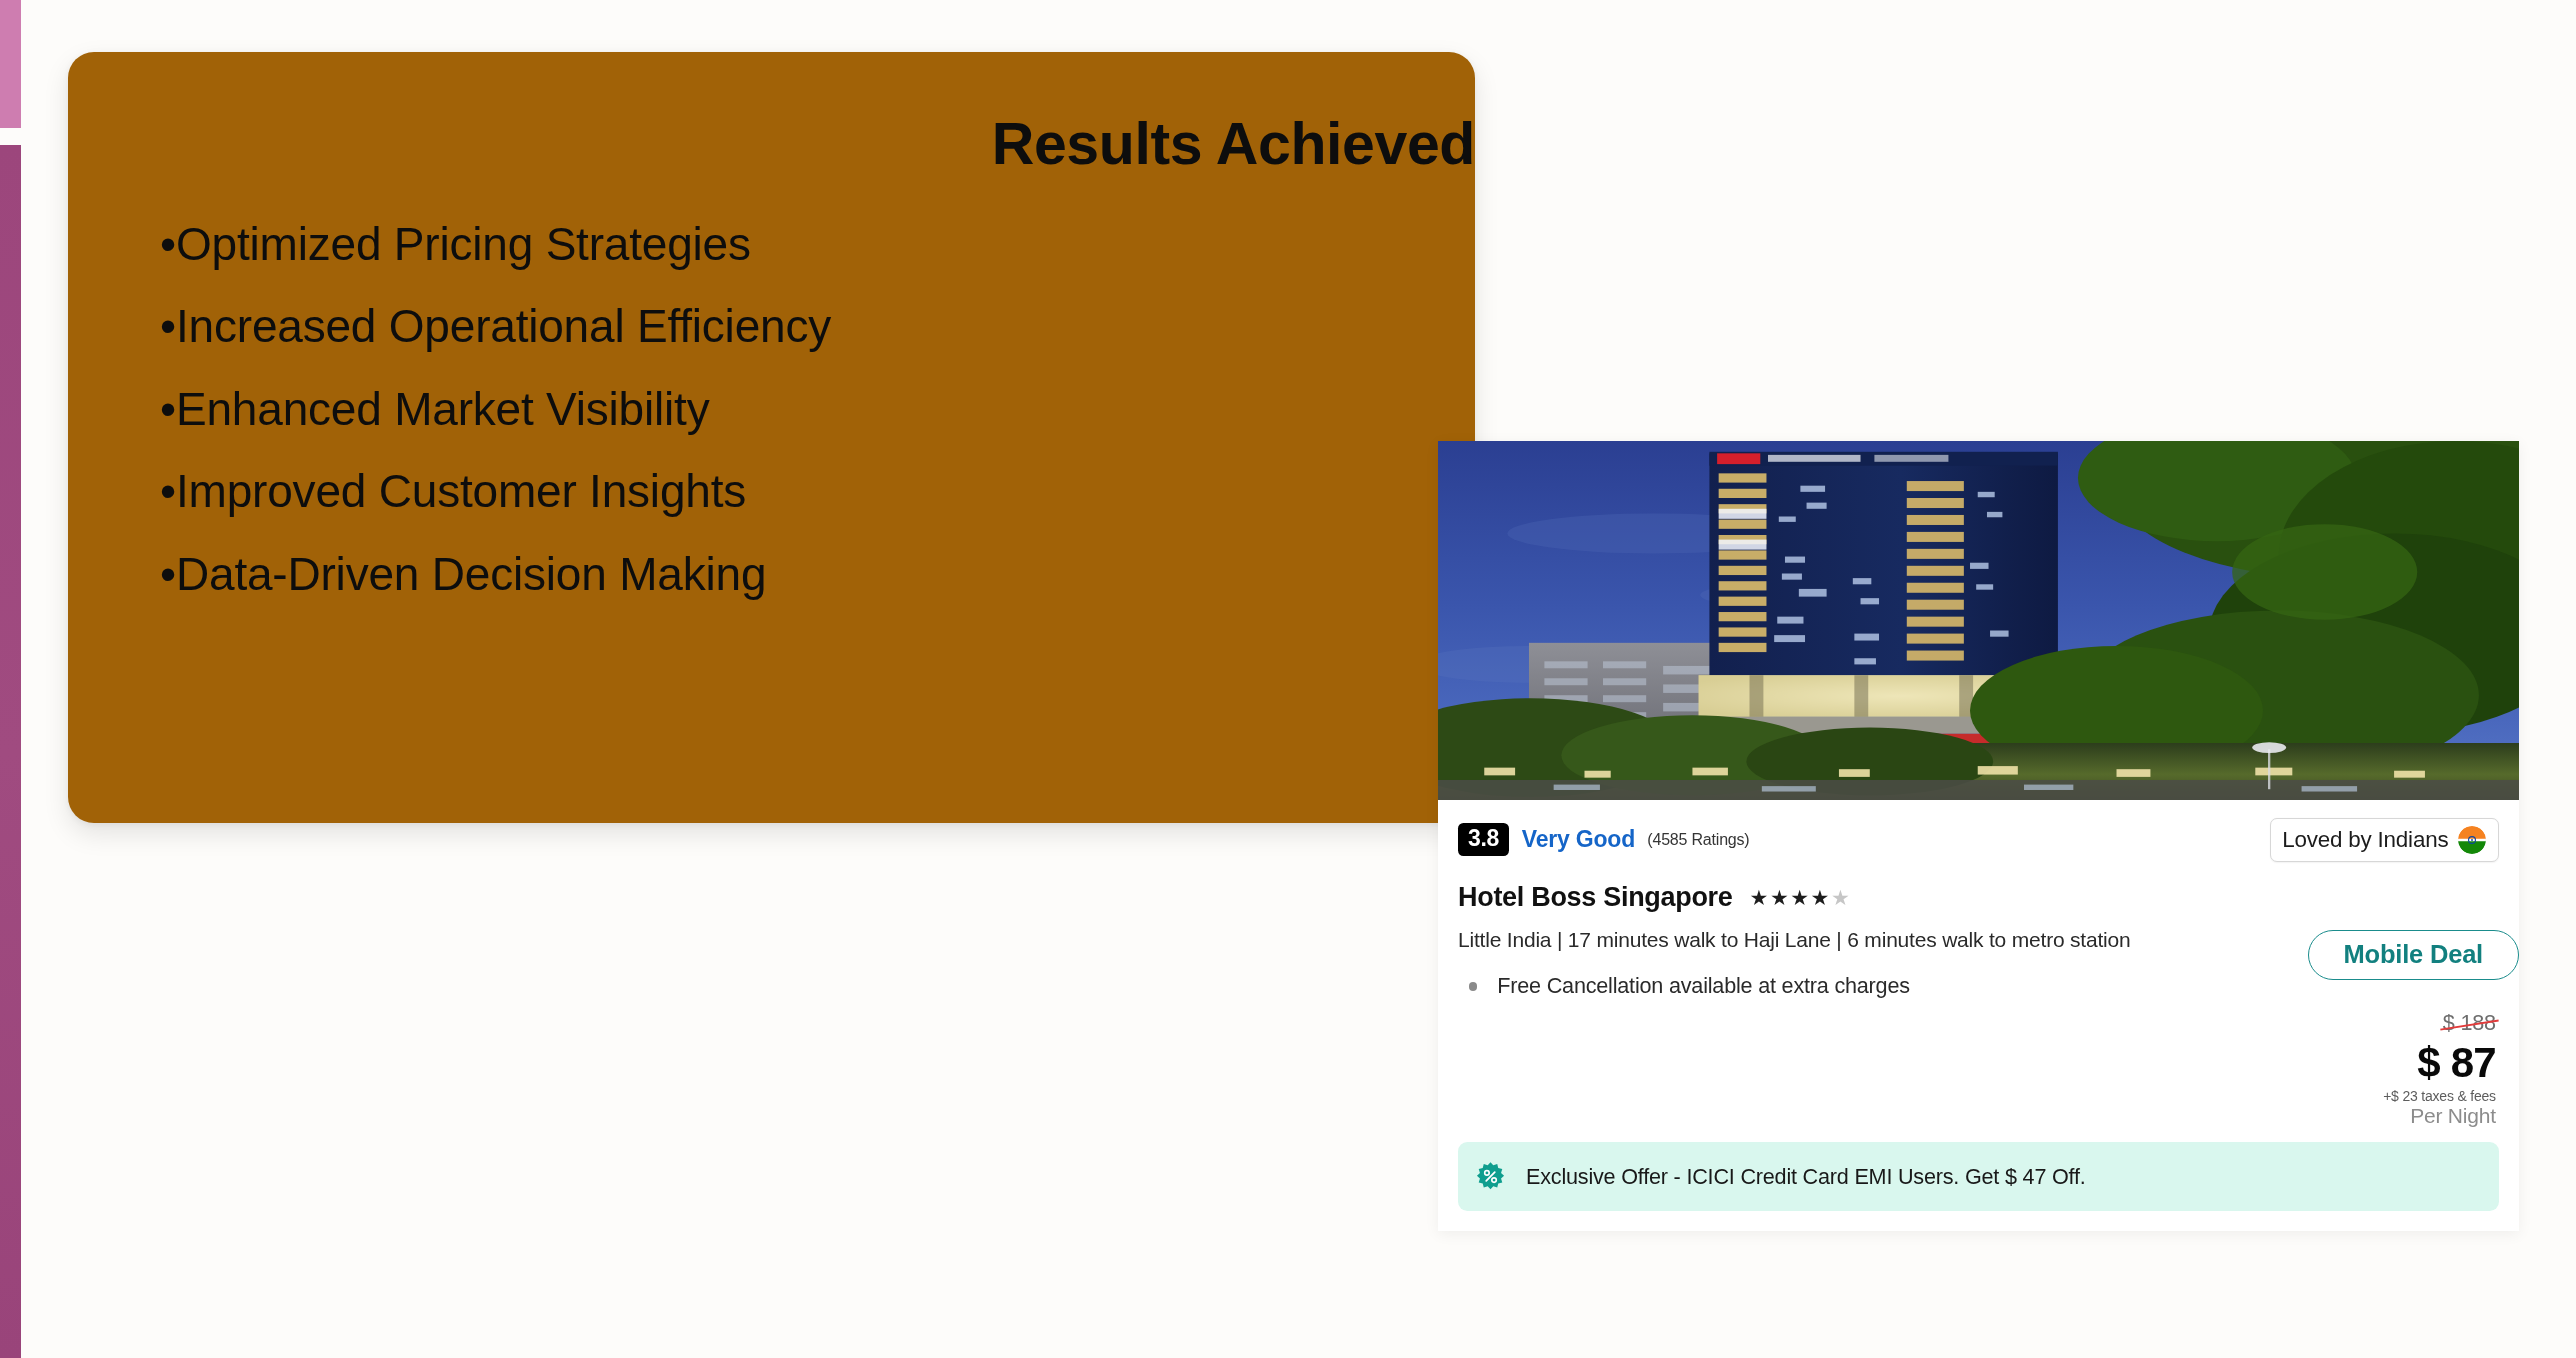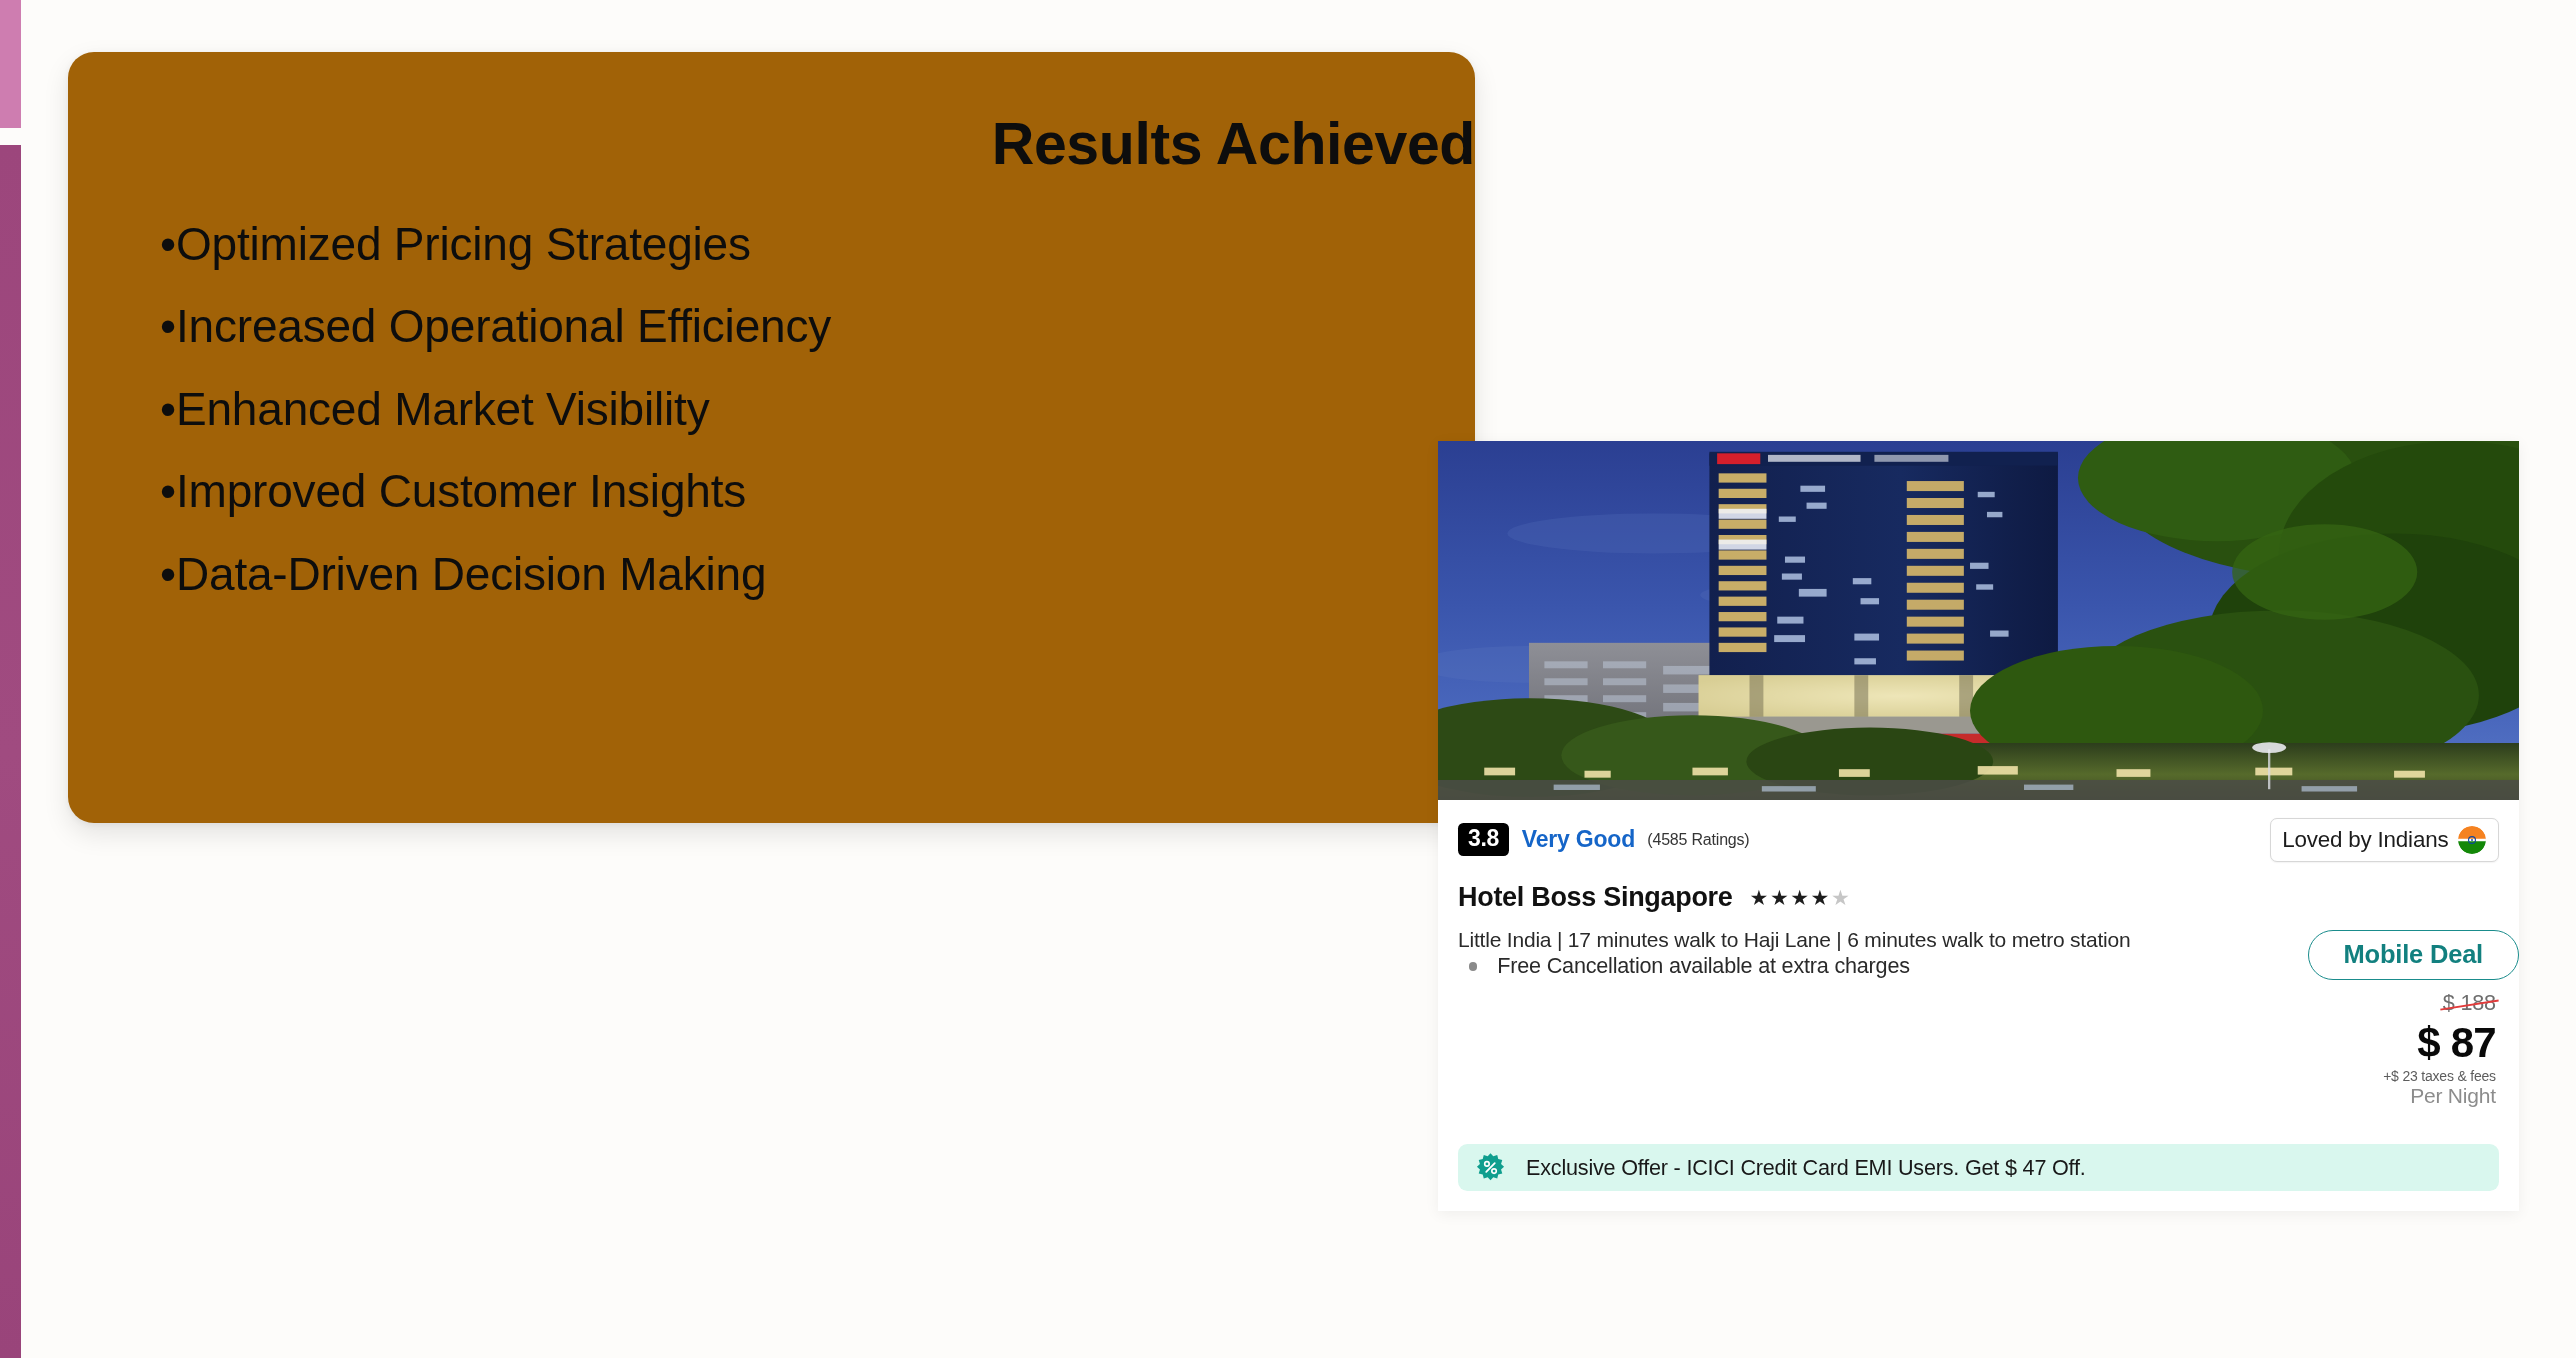--- a/index.html
+++ b/index.html
@@ -202,20 +202,21 @@
     padding: 8.5px 35px 10px 35px;
     background: #ffffff;
     white-space: nowrap;
     letter-spacing: -0.2px;
   }
 
   
   .amenity-row {
     display: flex;
     align-items: center;
+    margin-top: 20px;
   }
   .amenity-dot {
     width: 8.5px; height: 8.5px;
     border-radius: 50%;
     background: #8a8a8a;
     display: inline-block;
     margin-left: 10.8px;
     margin-right: 20px;
     flex: 0 0 8.5px;
   }
@@ -263,24 +264,24 @@
   }
   .price-per {
     font-size: 21px;
     color: #8c8c8c;
     margin-top: 0.8px;
     letter-spacing: -0.2px;
   }
 
   
   .offer-bar {
-    margin: 28px 20px 20px 20px;
+    margin: 6px 20px 20px 20px;
     background: #d9f7ee;
     border-radius: 9.3px;
-    height: 47px;
+    height: 69px;
     display: flex;
     align-items: center;
     padding: 0 17px;
   }
   .offer-icon {
     width: 31px; height: 31px;
     flex: 0 0 31px;
     margin-right: 20px;
   }
   .offer-icon svg { display: block; width: 100%; height: 100%; }

